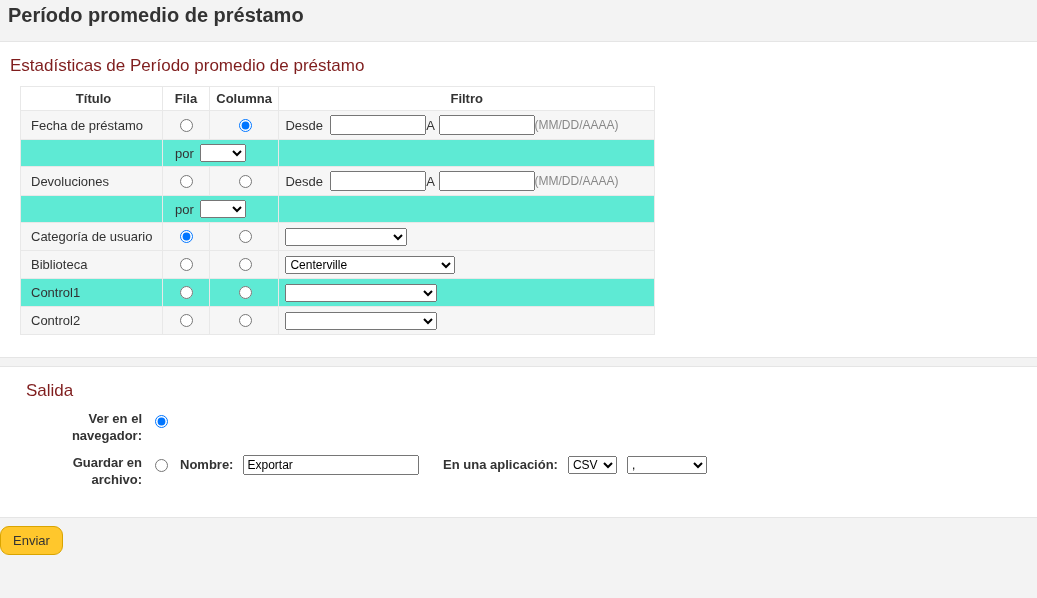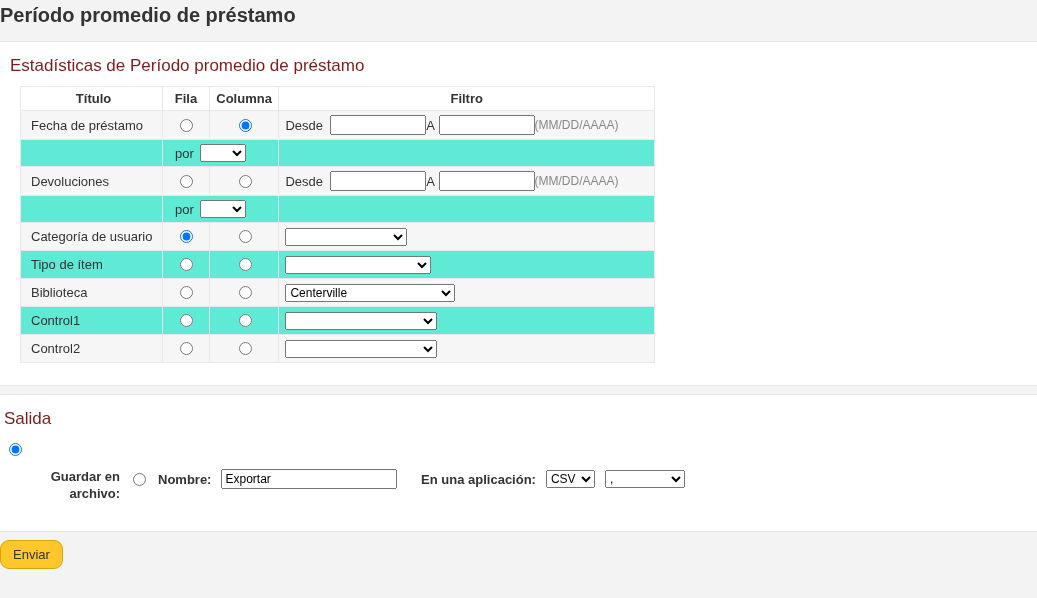--- a/index.html
+++ b/index.html
@@ -8,21 +8,21 @@
     font-family: Arial, Helvetica, sans-serif;
     font-size: 13px;
     background: #f3f3f3;
     color: #333;
   }
   .page { width: 1037px; }
   h1 {
     font-size: 20px;
     font-weight: bold;
     margin: 0;
-    padding: 4px 0 14px 0;
+    padding: 4px 0 14px 8px;
     background: #f3f3f3;
   }
   .panel {
     background: #fff;
     border-bottom: 1px solid #e5e5e5;
     border-top: 1px solid #e5e5e5;
     padding: 14px 10px 22px 10px;
   }
   .panel h2 {
     font-size: 17px;
@@ -56,21 +56,21 @@
   .por-select { width: 46px; font-size:12px; }
   .sel-small { width: 122px; font-size:12px; }
   .sel-med { width: 146px; font-size:12px; }
   .sel-large { width: 170px; font-size:12px; }
   .sel-ctrl { width: 152px; font-size:12px; }
   .hint { color: #888; font-size: 12px; }
   .filter-row { display:flex; align-items:center; }
   .por-row { display:flex; align-items:center; gap:6px; padding-left:6px; }
 
   
-  .salida { padding: 14px 10px 18px 4px; }
+  .salida { padding: 14px 10px 18px 26px; }
   .output-row { display:flex; align-items:flex-start; margin-bottom:10px; }
   .output-label {
     width: 124px; text-align:right; font-weight:bold;
     padding-right:8px; font-size:13px; line-height:1.3;
   }
   .output-radio { width: 20px; padding-top:1px; }
   .output-fields { display:flex; align-items:center; gap:10px; padding-left:10px; }
   .output-fields label { font-weight:bold; }
   .txt-export { width:176px; font-size:12px; padding:1px 2px; }
   .sel-csv { width:49px; font-size:12px; }
@@ -164,28 +164,20 @@
 
         <tr class="odd">
           <td class="title-col">Categoría de usuario</td>
           <td class="radio-col"><input type="radio" name="row-sel" checked="" style=""></td>
           <td class="radio-col"><input type="radio" name="col-sel" style=""></td>
           <td class="filter-col">
             <select class="sel-small"><option></option></select>
           </td>
         </tr>
 
-        <tr class="even">
-          <td class="title-col">Tipo de ítem</td>
-          <td class="radio-col"><input type="radio" name="row-sel" style=""></td>
-          <td class="radio-col"><input type="radio" name="col-sel" style=""></td>
-          <td class="filter-col">
-            <select class="sel-med"><option></option></select>
-          </td>
-        </tr>
 
         <tr class="odd">
           <td class="title-col">Biblioteca</td>
           <td class="radio-col"><input type="radio" name="row-sel" style=""></td>
           <td class="radio-col"><input type="radio" name="col-sel" style=""></td>
           <td class="filter-col">
             <select class="sel-large">
               <option>Centerville</option>
             </select>
           </td>
@@ -211,20 +203,21 @@
       </tbody>
     </table>
   </div>
 
   <div style="height:8px; background:#f3f3f3;"></div>
 
   <div class="panel salida">
     <h2>Salida</h2>
 
     <div class="output-row">
+      <div class="output-label">Ver en el navegador:</div>
       <div class="output-radio">
         <input type="radio" name="output-mode" checked="" style="">
       </div>
     </div>
 
     <div class="output-row">
       <div class="output-label">Guardar en archivo:</div>
       <div class="output-radio">
         <input type="radio" name="output-mode" style="">
       </div>

